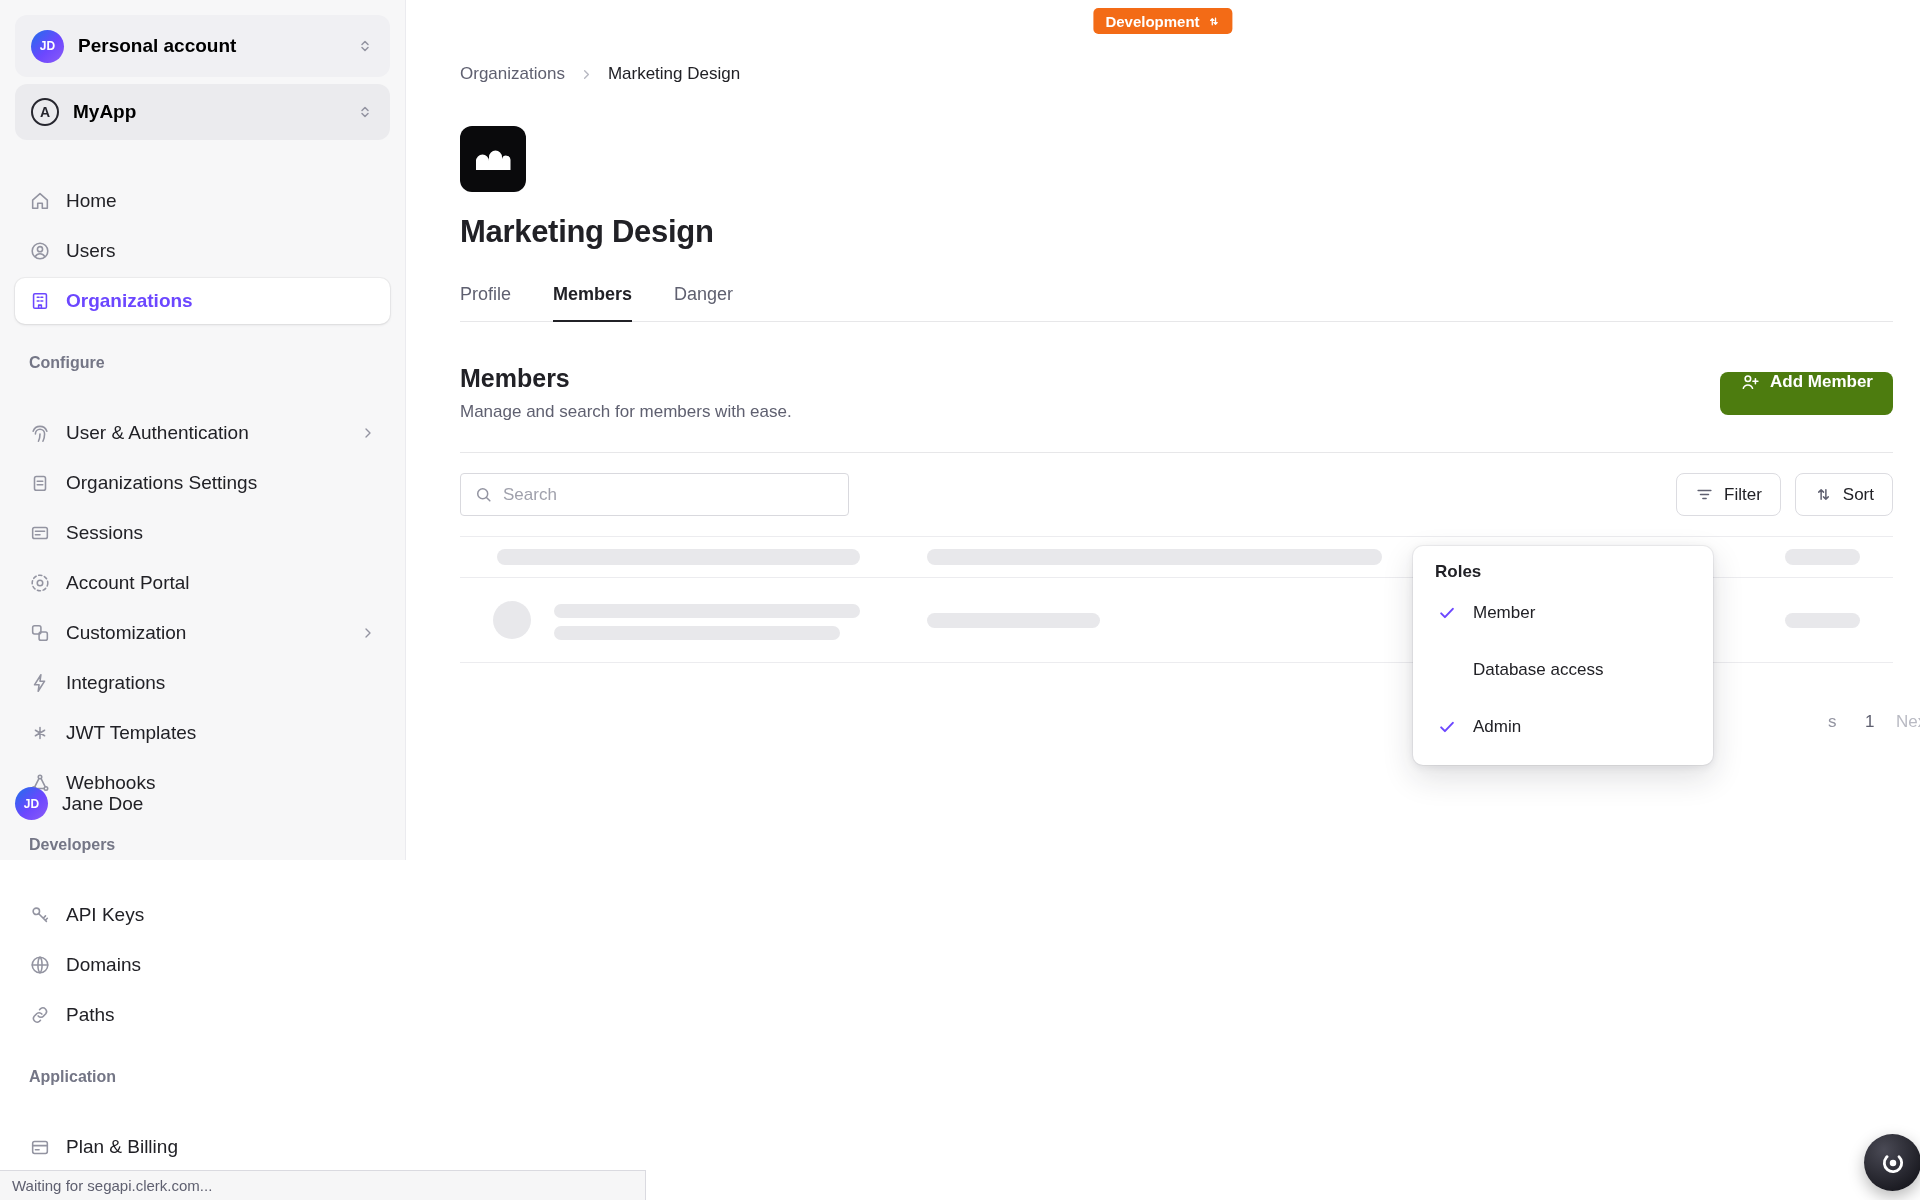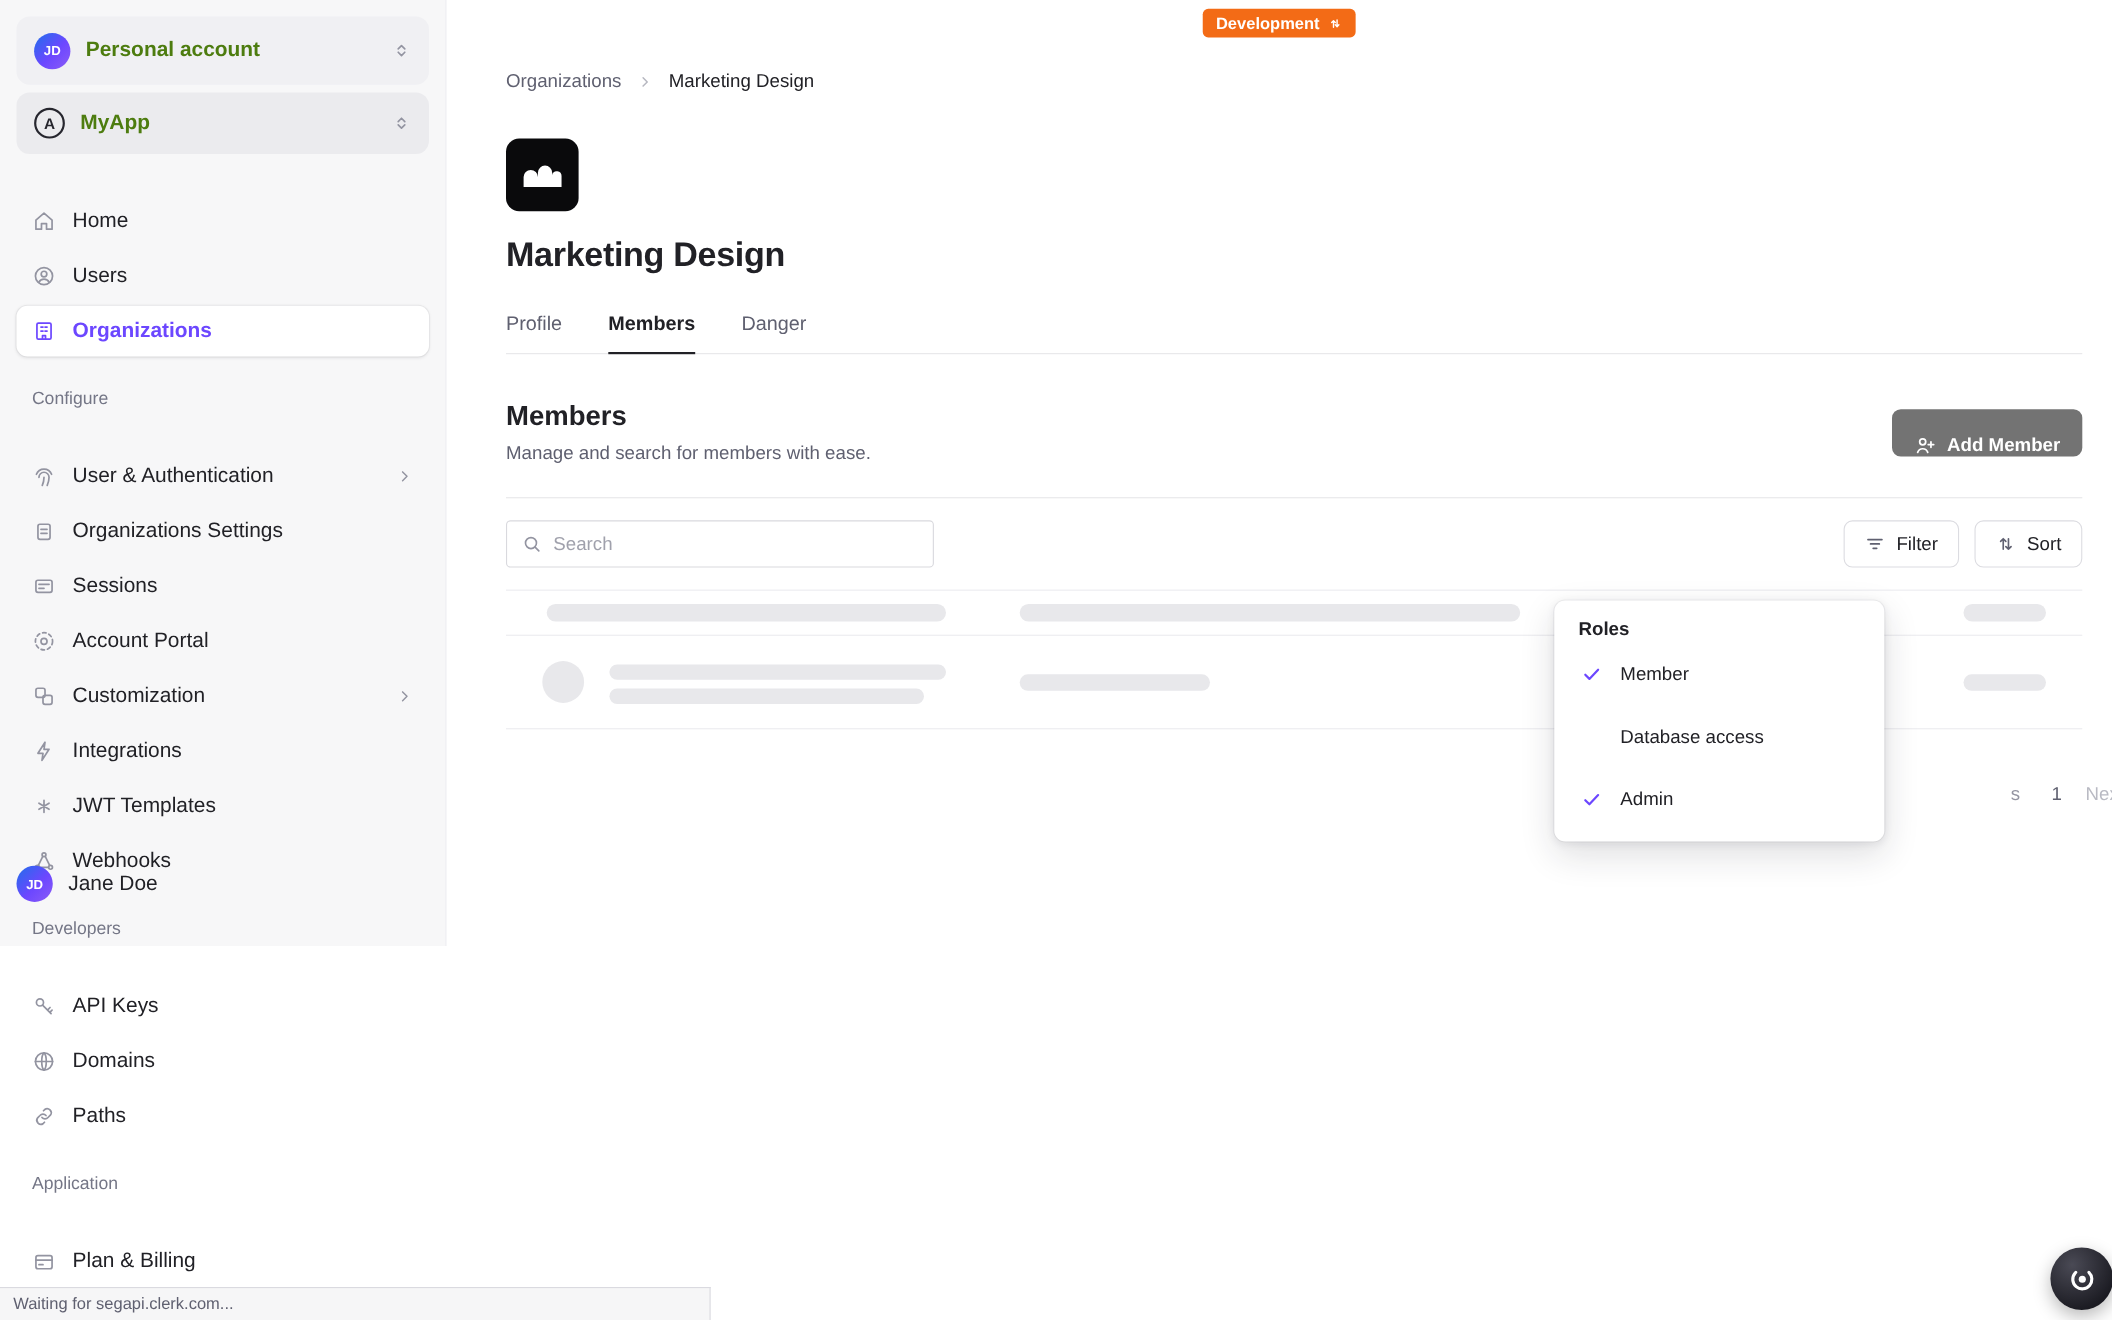--- a/index.html
+++ b/index.html
@@ -14,21 +14,21 @@
   .sidebar {
     width:406px; min-width:406px; height:860px; background:#F7F7F8;
     border-right:1px solid #EBEBEF; position:relative; padding:15px 15px 0;
   }
   .switcher {
     display:flex; align-items:center; gap:14px; border-radius:12px;
     padding:0 16px; cursor:pointer;
   }
   .switcher.account { height:62px; background:#F0F0F3; }
   .switcher.app { height:56px; background:#EBEBEE; margin-top:7px; }
-  .switcher-label { font-size:19px; font-weight:600; color:#4d7c0f; }
+  .switcher-label { font-size:19px; font-weight:600; color:#000000; }
   .updown { margin-left:auto; color:#9394A1; }
   .avatar-grad {
     width:33px; height:33px; border-radius:50%;
     background:linear-gradient(135deg,#1F6FEB 0%,#6C47FF 55%,#8B5CF6 100%);
     color:#fff; font-size:12px; font-weight:700;
     display:flex; align-items:center; justify-content:center;
   }
   .app-logo {
     width:28px; height:28px; border-radius:50%; border:2.5px solid #26262E;
     display:flex; align-items:center; justify-content:center;
@@ -40,21 +40,21 @@
     border-radius:10px; font-size:19px; font-weight:500; color:#212126; cursor:pointer;
   }
   .nav-item .ni { color:#9394A1; }
   .nav-item.active {
     background:#fff; color:#6C47FF; font-weight:600;
     box-shadow:0 1px 3px rgba(20,20,30,.10), 0 0 0 1px rgba(20,20,30,.04);
   }
   .nav-item.active .ni { color:#6C47FF; }
   .nav-item .chev { margin-left:auto; color:#9394A1; }
   .section { margin-top:30px; }
-  .section-title { font-size:16px; font-weight:400; color:#747686; padding:0 14px; margin-bottom:8px; }
+  .section-title { font-size:16px; font-weight:700; color:#747686; padding:0 14px; margin-bottom:8px; }
   .sidebar-user {
     position:absolute; left:15px; bottom:40px; display:flex; align-items:center; gap:14px;
   }
   .sidebar-user .name { font-size:19px; font-weight:500; }
 
   
   .status-bar {
     position:absolute; left:0; bottom:0; width:646px; height:30px;
     background:#F6F6F7; border-top:1px solid #DADAE0; border-right:1px solid #DADAE0;
     display:flex; align-items:center; padding:0 12px; font-size:15px; color:#5F6070; z-index:40;
@@ -76,23 +76,23 @@
     display:flex; align-items:center; justify-content:center;
   }
   .page-title { margin-top:22px; font-size:31px; font-weight:700; letter-spacing:-.3px; }
   .tabs { margin-top:34px; display:flex; gap:42px; border-bottom:1px solid #E7E7E9; }
   .tab { font-size:18px; color:#5F6070; padding-bottom:15px; cursor:pointer; }
   .tab.active { color:#212126; font-weight:600; border-bottom:2px solid #212126; margin-bottom:-1px; }
   .members-header { margin-top:42px; display:flex; justify-content:space-between; align-items:center; }
   .members-heading { font-size:25px; font-weight:700; }
   .members-sub { margin-top:9px; font-size:17px; color:#5F6070; }
   .btn-primary {
-    height:43px; padding:0 20px; border:none; border-radius:8px; background:#737373;
+    height:43px; padding:0 20px; border:none; border-radius:8px; background:#4d7c0f;
     color:#fff; font-family:inherit; font-size:17px; font-weight:600;
-    display:flex; align-items:flex-end; gap:10px; cursor:pointer;
+    display:flex; align-items:flex-start; gap:10px; cursor:pointer;
   }
   .divider { margin-top:30px; border-top:1px solid #E7E7E9; }
   .toolbar { margin-top:20px; display:flex; justify-content:space-between; align-items:center; }
   .search-box {
     width:389px; height:43px; border:1px solid #D9D9DE; border-radius:4px;
     display:flex; align-items:center; gap:10px; padding:0 13px; background:#fff;
   }
   .search-box input {
     border:none; outline:none; flex:1; font-family:inherit; font-size:17px; color:#212126; background:transparent;
   }

